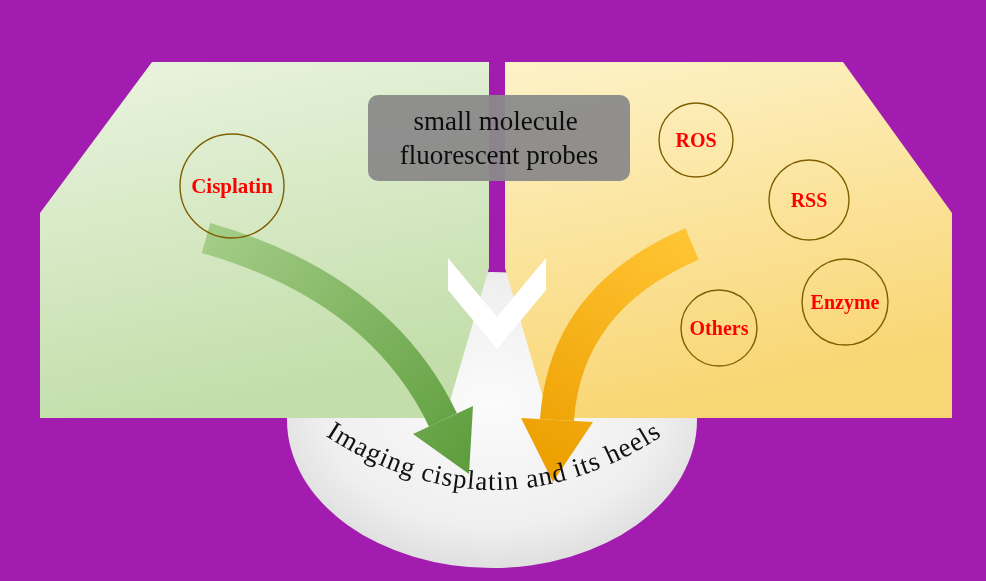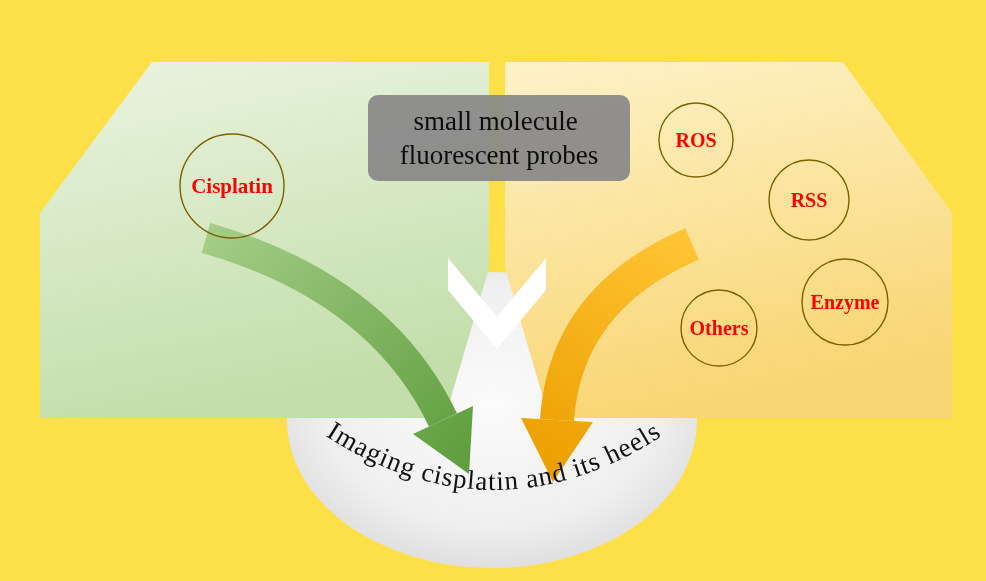--- a/index.html
+++ b/index.html
@@ -1,19 +1,19 @@
 <!DOCTYPE html>
 <html><head>
 <meta charset="utf-8">
 <style>
   html,body{margin:0;padding:0;background:#ffffff;}
   .canvas{
     position:relative;
     width:986px;height:581px;
-    background:#fde047;
+    background:#a21caf;
     overflow:hidden;
     font-family:"Liberation Serif","DejaVu Serif",serif;
   }
   svg{display:block;}
   .circle-label{
     font-family:"Liberation Serif","DejaVu Serif",serif;
     font-weight:bold;
     font-size:20px;
     text-anchor:middle;
   }

